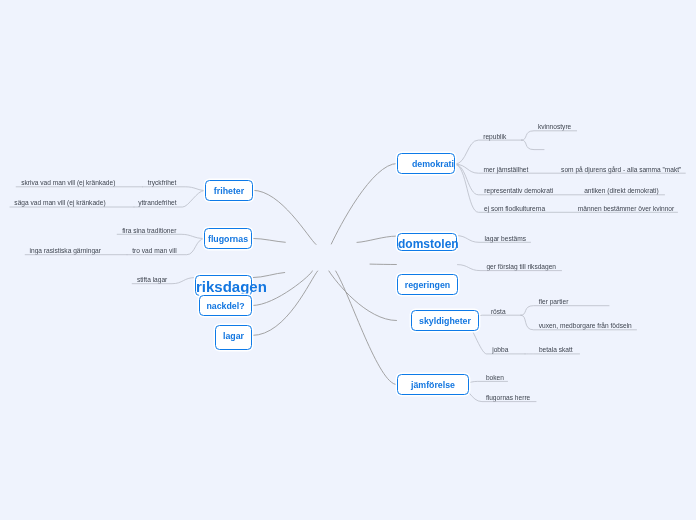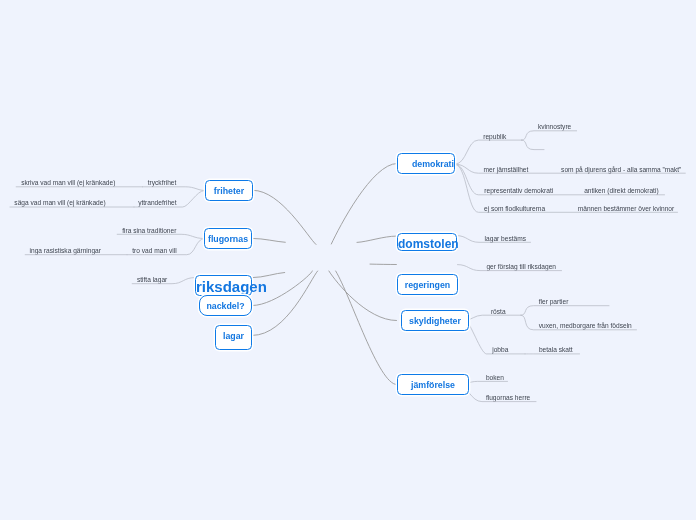--- a/index.html
+++ b/index.html
@@ -57,36 +57,36 @@
     </svg>
     <div class="node" style="left: 205px; top: 180px; width: 48px; height: 21px; line-height: 21.8px; font-size: 8.8px;">
       <span>friheter</span>
     </div>
     <div class="node" style="left: 204px; top: 228px; width: 48px; height: 21px; line-height: 21.8px; font-size: 8.8px;">
       <span>flugornas</span>
     </div>
     <div class="node" style="left: 195px; top: 267px; width: 57px; height: 21px; line-height: 21.8px; font-size: 15px; margin-top: 8px;">
       <span>riksdagen</span>
     </div>
-    <div class="node" style="left: 199px; top: 295px; width: 53px; height: 21px; line-height: 21.8px; font-size: 8.8px; border-radius: 8px;">
+    <div class="node" style="left: 199px; top: 295px; width: 53px; height: 21px; line-height: 21.8px; font-size: 8.8px;">
       <span>nackdel?</span>
     </div>
     <div class="node" style="left: 215px; top: 325px; width: 37px; height: 25px; line-height: 21.8px; font-size: 8.8px;">
       <span>lagar</span>
     </div>
     <div class="node" style="left: 397px; top: 153px; width: 58px; height: 21px; line-height: 21.8px; font-size: 8.8px; text-align: right;">
       <span>demokrati</span>
     </div>
     <div class="node" style="left: 397px; top: 233px; width: 60px; height: 18px; line-height: 21.8px; font-size: 12px;">
       <span>domstolen</span>
     </div>
     <div class="node" style="left: 397px; top: 254px; width: 61px; height: 21px; line-height: 21.8px; font-size: 8.8px; margin-top: 20px;">
       <span>regeringen</span>
     </div>
-    <div class="node" style="left: 401px; top: 310px; width: 68px; height: 21px; line-height: 21.8px; font-size: 8.8px;">
+    <div class="node" style="left: 411px; top: 310px; width: 68px; height: 21px; line-height: 21.8px; font-size: 8.8px;">
       <span>skyldigheter</span>
     </div>
     <div class="node" style="left: 397px; top: 374px; width: 72px; height: 21px; line-height: 21.8px; font-size: 8.8px;">
       <span>jämförelse</span>
     </div>
     <div class="leaf" style="left: auto; top: 178.2px; right: 519.7px;">tryckfrihet</div>
     <div class="leaf" style="left: auto; top: 178.2px; right: 580.6px;">skriva vad man vill (ej kränkade)</div>
     <div class="leaf" style="left: auto; top: 198.4px; right: 519.4px;">yttrandefrihet</div>
     <div class="leaf" style="left: auto; top: 198.4px; right: 590.4px;">säga vad man vill (ej kränkade)</div>
     <div class="leaf" style="left: auto; top: 225.7px; right: 519.6px;">fira sina traditioner</div>

